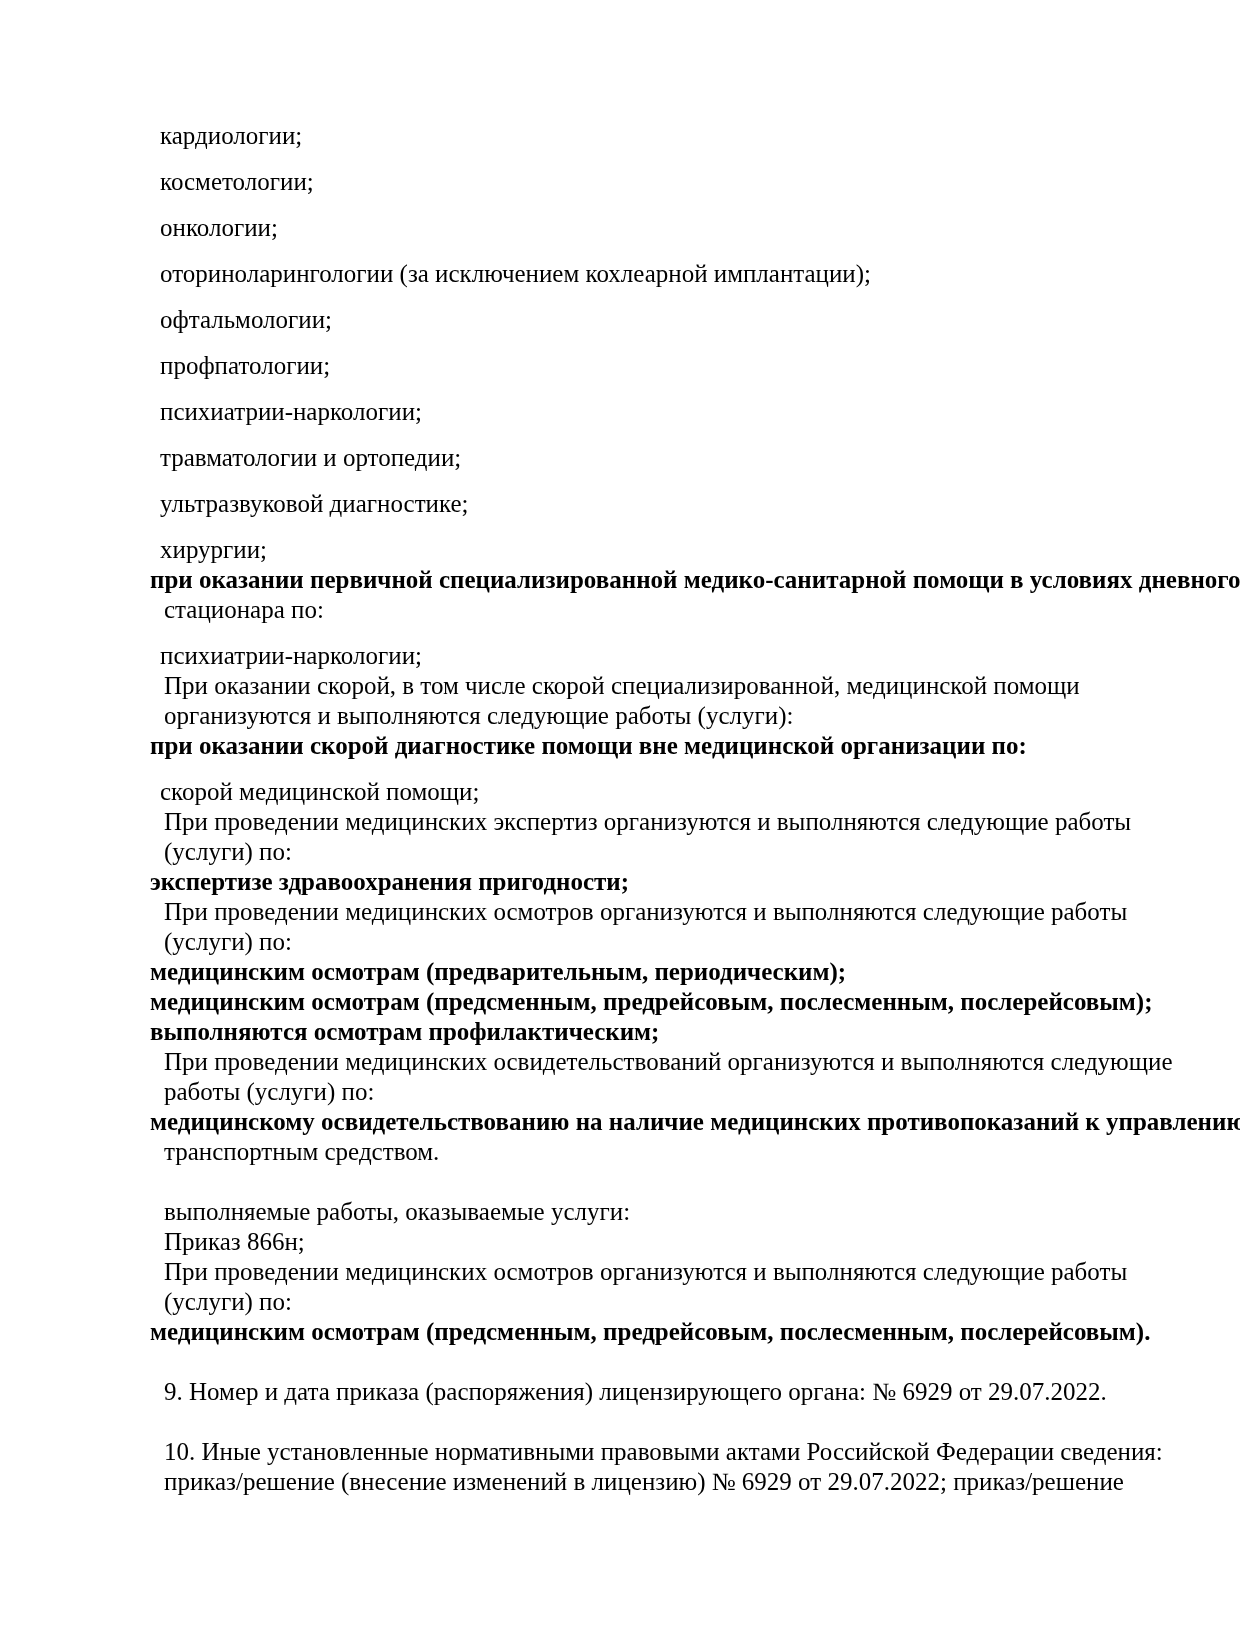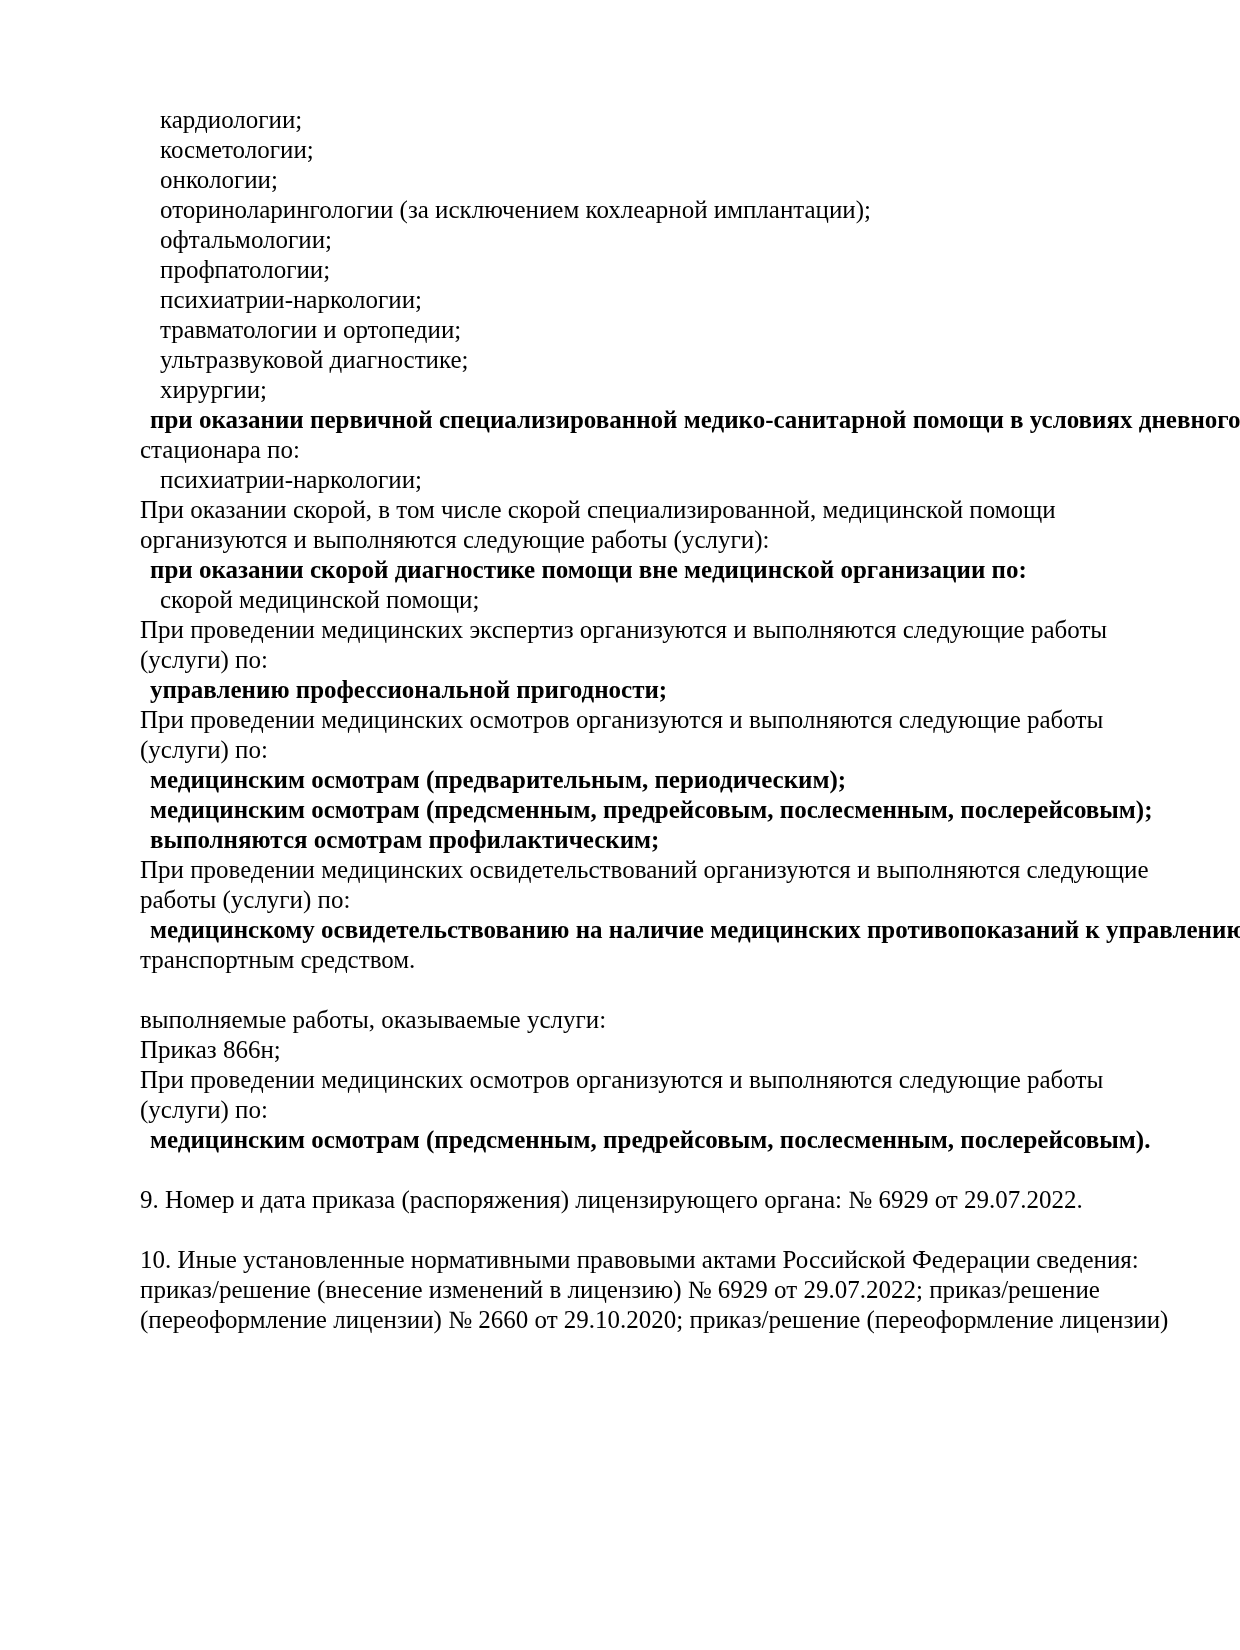--- a/index.html
+++ b/index.html
@@ -20,23 +20,23 @@
     box-sizing: border-box;
     width: 1240px;
     height: 1650px;
     padding: 105px 90px 0 140px;
     background: #ffffff;
   }
   .ln {
     height: 30px;
     white-space: nowrap;
   }
-  .indent-0 { padding-left: 0; }
+  .indent-0 { padding-left: 0; margin-left: 24px; }
   .indent-1 { padding-left: 10px; font-weight: bold; }
-  .indent-2 { padding-left: 20px; }
+  .indent-2 { padding-left: 20px; margin-top: 16px; }
   .blank { }
 </style>
 </head>
 <body>
 
 <div class="page">
   <div>
       <div class="ln indent-2">кардиологии;</div>
       <div class="ln indent-2">косметологии;</div>
       <div class="ln indent-2">онкологии;</div>
@@ -49,36 +49,35 @@
       <div class="ln indent-2">хирургии;</div>
       <div class="ln indent-1">при оказании первичной специализированной медико-санитарной помощи в условиях дневного</div>
       <div class="ln indent-0">стационара по:</div>
       <div class="ln indent-2">психиатрии-наркологии;</div>
       <div class="ln indent-0">При оказании скорой, в том числе скорой специализированной, медицинской помощи</div>
       <div class="ln indent-0">организуются и выполняются следующие работы (услуги):</div>
       <div class="ln indent-1">при оказании скорой диагностике помощи вне медицинской организации по:</div>
       <div class="ln indent-2">скорой медицинской помощи;</div>
       <div class="ln indent-0">При проведении медицинских экспертиз организуются и выполняются следующие работы</div>
       <div class="ln indent-0">(услуги) по:</div>
-      <div class="ln indent-1">управлению профессиональной пригодности;</div>
+      <div class="ln indent-1">экспертизе здравоохранения пригодности;</div>
       <div class="ln indent-0">При проведении медицинских осмотров организуются и выполняются следующие работы</div>
       <div class="ln indent-0">(услуги) по:</div>
       <div class="ln indent-1">медицинским осмотрам (предварительным, периодическим);</div>
       <div class="ln indent-1">медицинским осмотрам (предсменным, предрейсовым, послесменным, послерейсовым);</div>
       <div class="ln indent-1">выполняются осмотрам профилактическим;</div>
       <div class="ln indent-0">При проведении медицинских освидетельствований организуются и выполняются следующие</div>
       <div class="ln indent-0">работы (услуги) по:</div>
       <div class="ln indent-1">медицинскому освидетельствованию на наличие медицинских противопоказаний к управлению</div>
       <div class="ln indent-0">транспортным средством.</div>
       <div class="ln indent-0 blank">&nbsp;</div>
       <div class="ln indent-0">выполняемые работы, оказываемые услуги:</div>
       <div class="ln indent-0">Приказ 866н;</div>
       <div class="ln indent-0">При проведении медицинских осмотров организуются и выполняются следующие работы</div>
       <div class="ln indent-0">(услуги) по:</div>
       <div class="ln indent-1">медицинским осмотрам (предсменным, предрейсовым, послесменным, послерейсовым).</div>
       <div class="ln indent-0 blank">&nbsp;</div>
       <div class="ln indent-0">9. Номер и дата приказа (распоряжения) лицензирующего органа: № 6929 от 29.07.2022.</div>
       <div class="ln indent-0 blank">&nbsp;</div>
       <div class="ln indent-0">10. Иные установленные нормативными правовыми актами Российской Федерации сведения:</div>
       <div class="ln indent-0">приказ/решение (внесение изменений в лицензию) № 6929 от 29.07.2022; приказ/решение</div>
-      <div class="ln indent-0">(переоформление лицензии) № 2660 от 29.10.2020; приказ/решение (переоформление лицензии)</div>
     </div>
 </div>
 
 </body></html>

